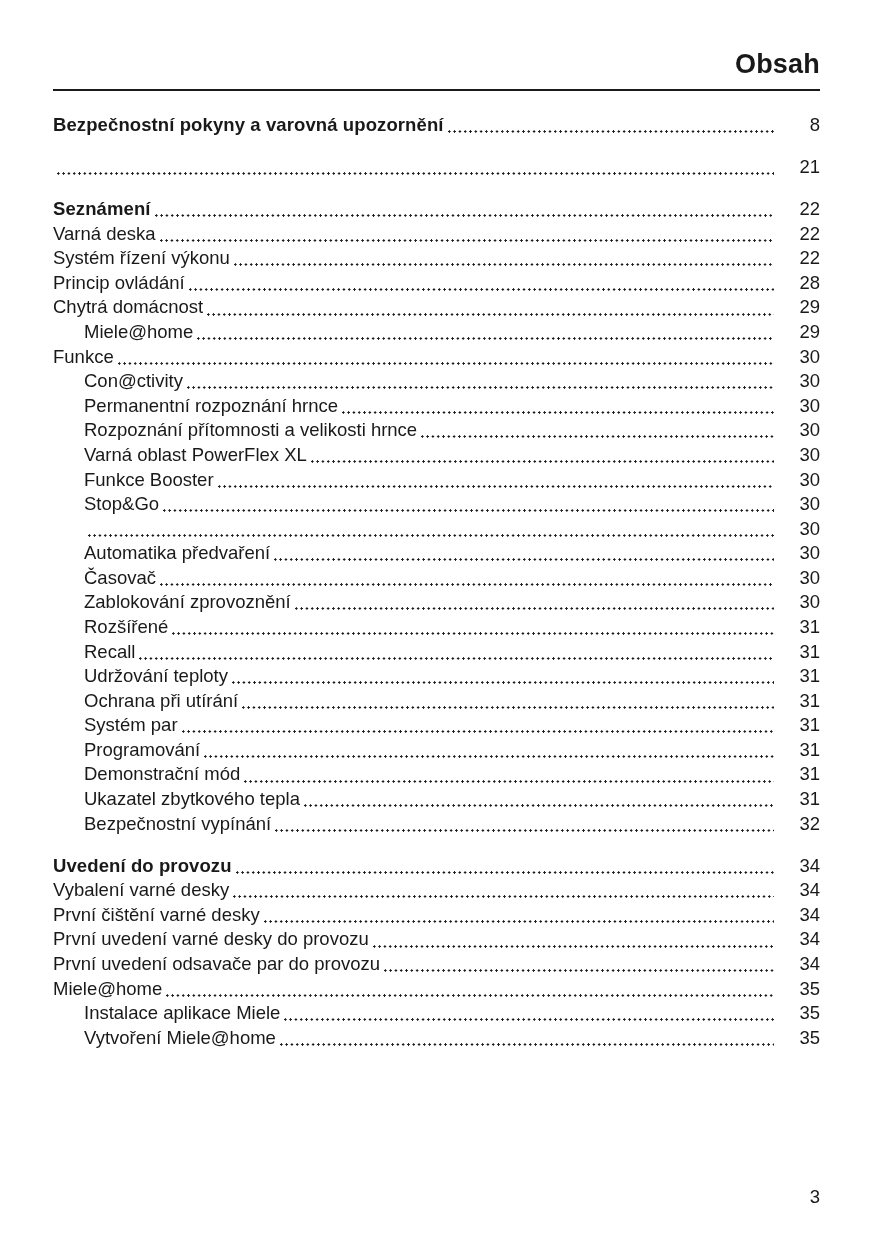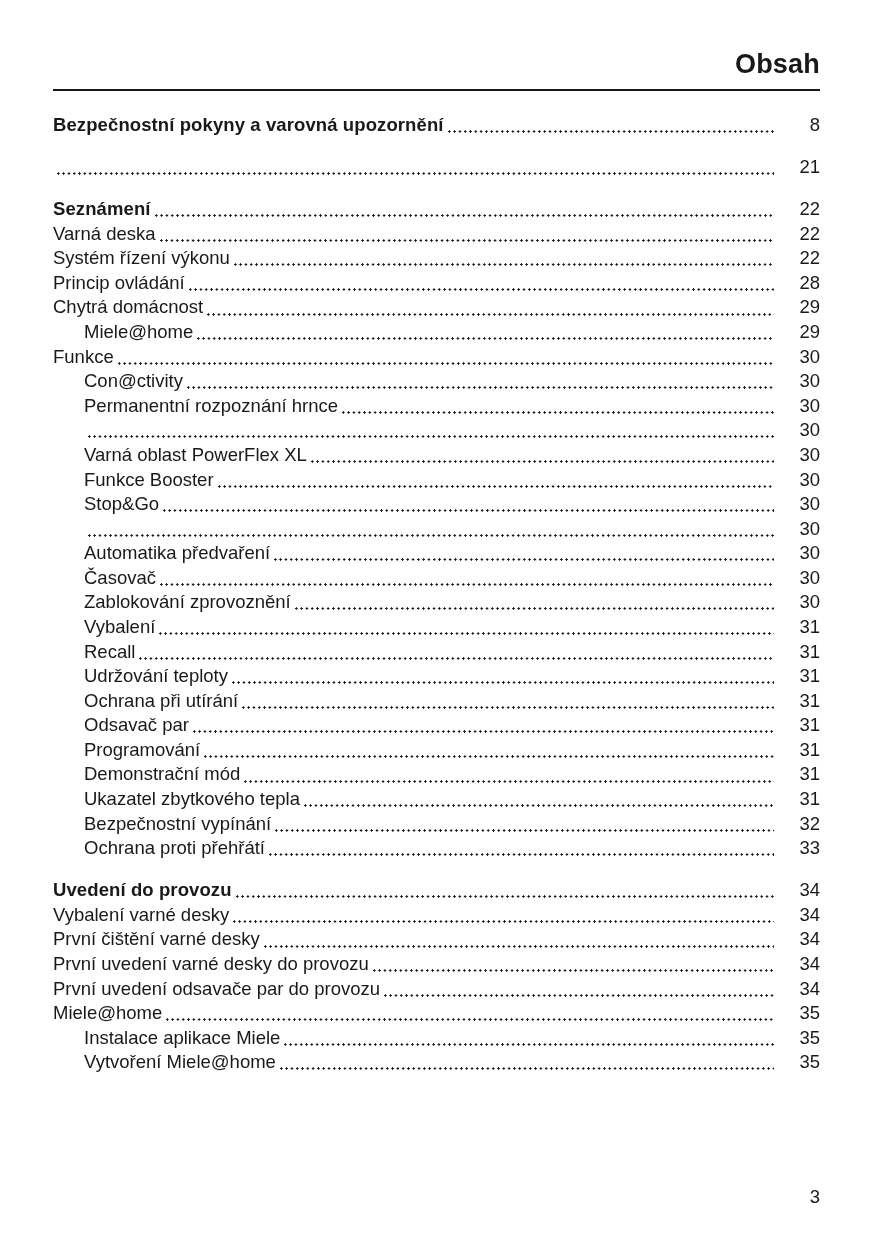--- a/index.html
+++ b/index.html
@@ -129,20 +129,21 @@
     <span class="label">Con@ctivity</span>
     <span class="leader"></span>
     <span class="pagenum">30</span>
   </div>
         <div class="entry indent1">
     <span class="label">Permanentní rozpoznání hrnce</span>
     <span class="leader"></span>
     <span class="pagenum">30</span>
   </div>
         <div class="entry indent1">
+    <span class="label">Rozpoznání přítomnosti a velikosti hrnce</span>
     <span class="leader"></span>
     <span class="pagenum">30</span>
   </div>
         <div class="entry indent1">
     <span class="label">Varná oblast PowerFlex XL</span>
     <span class="leader"></span>
     <span class="pagenum">30</span>
   </div>
         <div class="entry indent1">
     <span class="label">Funkce Booster</span>
@@ -167,41 +168,41 @@
     <span class="label">Časovač</span>
     <span class="leader"></span>
     <span class="pagenum">30</span>
   </div>
         <div class="entry indent1">
     <span class="label">Zablokování zprovoznění</span>
     <span class="leader"></span>
     <span class="pagenum">30</span>
   </div>
         <div class="entry indent1">
-    <span class="label">Vybalení</span>
+    <span class="label">Rozšířené</span>
     <span class="leader"></span>
     <span class="pagenum">31</span>
   </div>
         <div class="entry indent1">
     <span class="label">Recall</span>
     <span class="leader"></span>
     <span class="pagenum">31</span>
   </div>
         <div class="entry indent1">
     <span class="label">Udržování teploty</span>
     <span class="leader"></span>
     <span class="pagenum">31</span>
   </div>
         <div class="entry indent1">
     <span class="label">Ochrana při utírání</span>
     <span class="leader"></span>
     <span class="pagenum">31</span>
   </div>
         <div class="entry indent1">
-    <span class="label">Odsavač par</span>
+    <span class="label">Systém par</span>
     <span class="leader"></span>
     <span class="pagenum">31</span>
   </div>
         <div class="entry indent1">
     <span class="label">Programování</span>
     <span class="leader"></span>
     <span class="pagenum">31</span>
   </div>
         <div class="entry indent1">
     <span class="label">Demonstrační mód</span>
@@ -211,25 +212,20 @@
         <div class="entry indent1">
     <span class="label">Ukazatel zbytkového tepla</span>
     <span class="leader"></span>
     <span class="pagenum">31</span>
   </div>
         <div class="entry indent1">
     <span class="label">Bezpečnostní vypínání</span>
     <span class="leader"></span>
     <span class="pagenum">32</span>
   </div>
-        <div class="entry indent1">
-    <span class="label">Ochrana proti přehřátí</span>
-    <span class="leader"></span>
-    <span class="pagenum">33</span>
-  </div>
       </div>
       <div class="section">
         <div class="entry bold">
     <span class="label">Uvedení do provozu</span>
     <span class="leader"></span>
     <span class="pagenum">34</span>
   </div>
         <div class="entry">
     <span class="label">Vybalení varné desky</span>
     <span class="leader"></span>

